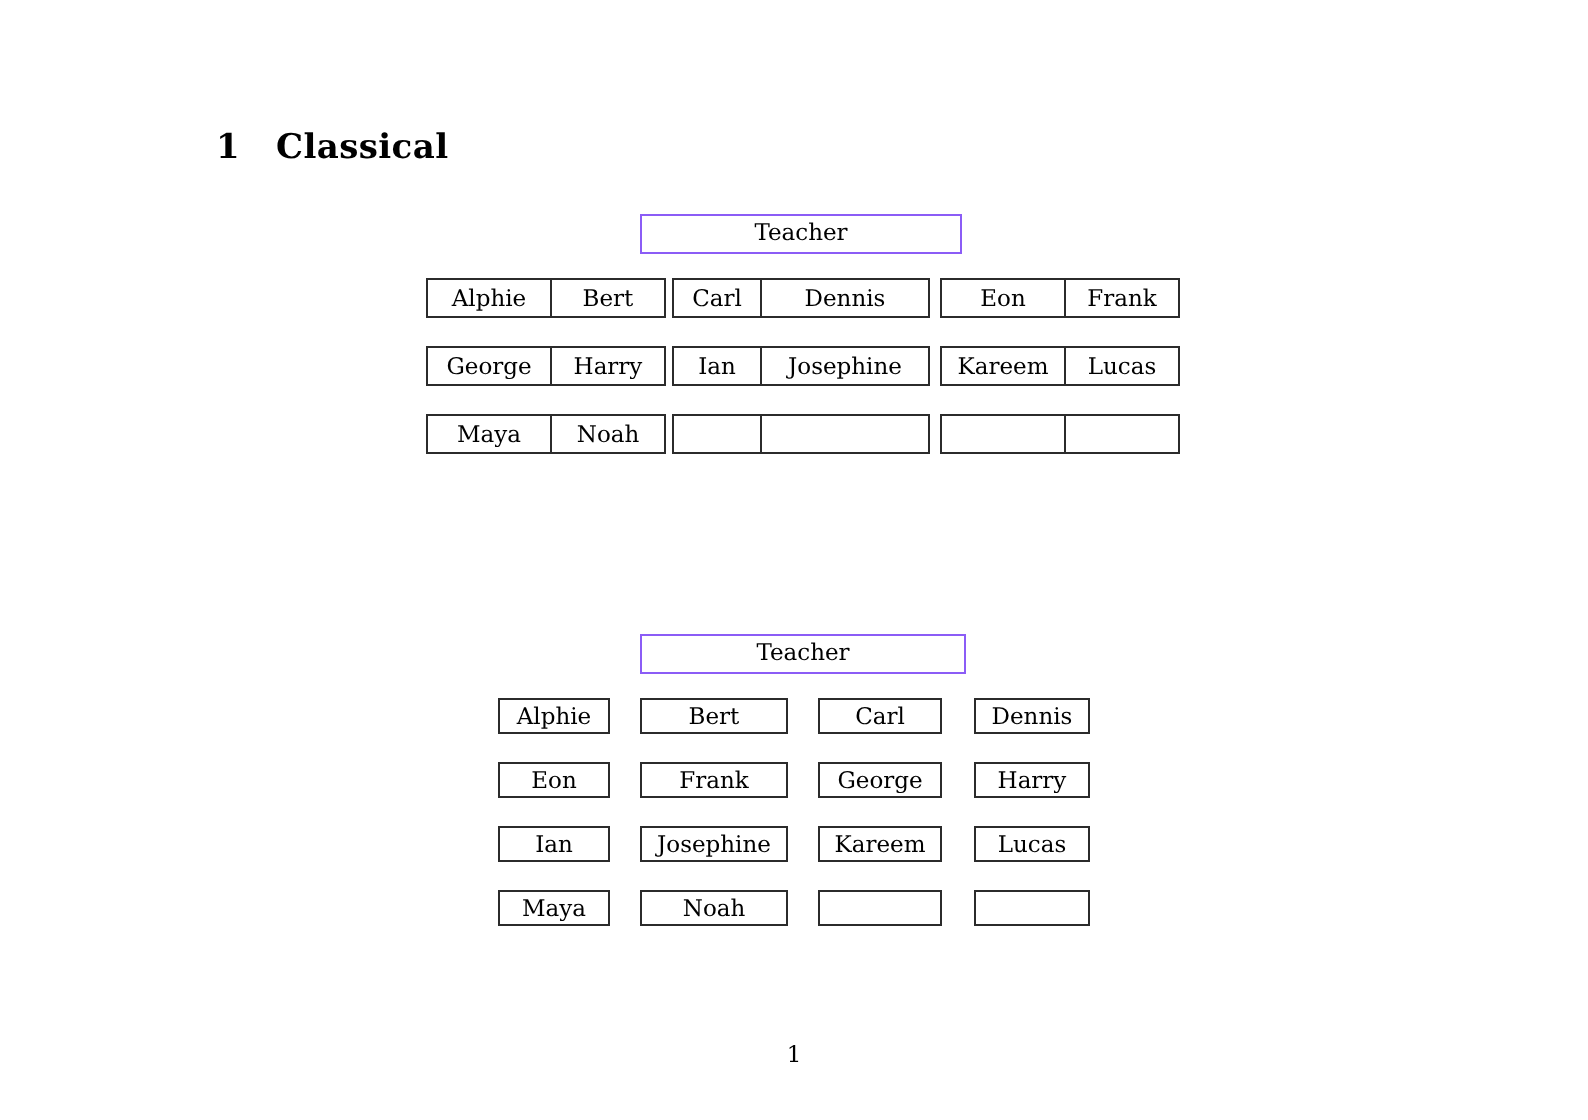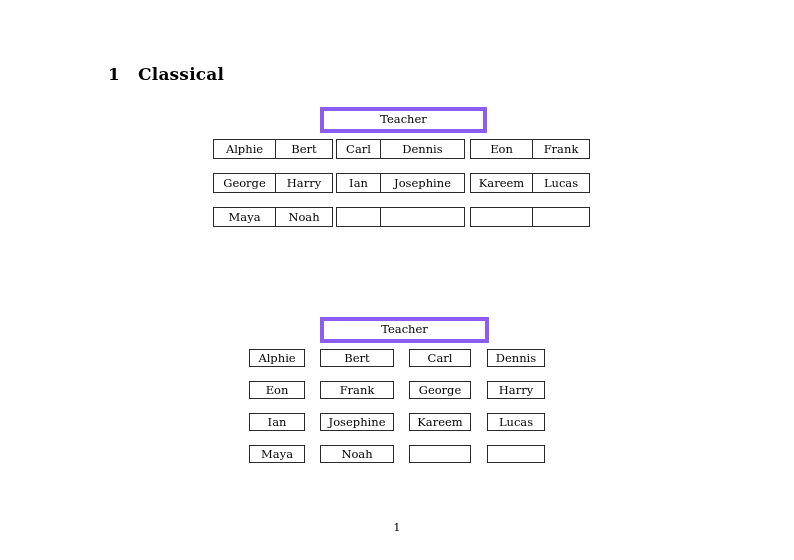--- a/index.html
+++ b/index.html
@@ -37,21 +37,21 @@
   #heading-distributed { left: 66px;  top: 275px; }
 
   
   .box-table {
     position: absolute;
     border-collapse: collapse;
     font-size: 11.5px;
     line-height: 1;
   }
   .box-table td {
-    border: 4px solid #8b5cf6;
+    border: 1px solid #8b5cf6;
     height: 16px;
     padding: 1px 6px;
     text-align: center;
     vertical-align: middle;
     white-space: nowrap;
     font-size: 11.5px;
   }
 
   
   #teacher-classical   { left: 320px; top: 107px; }

